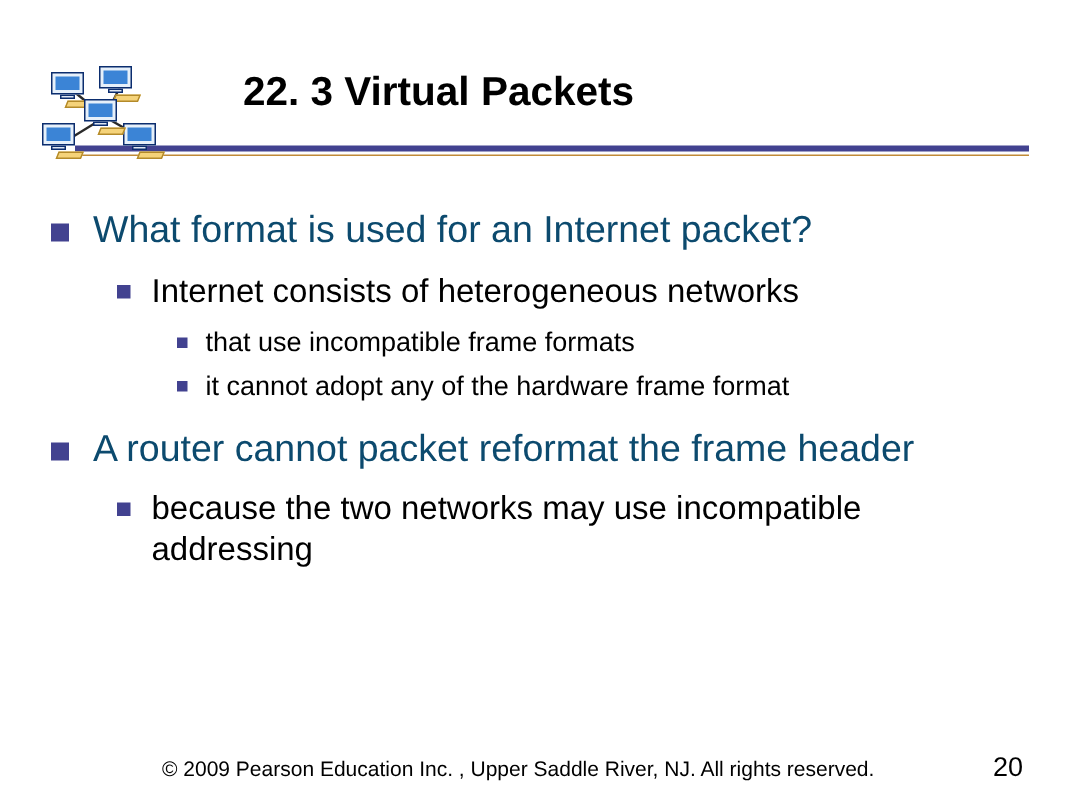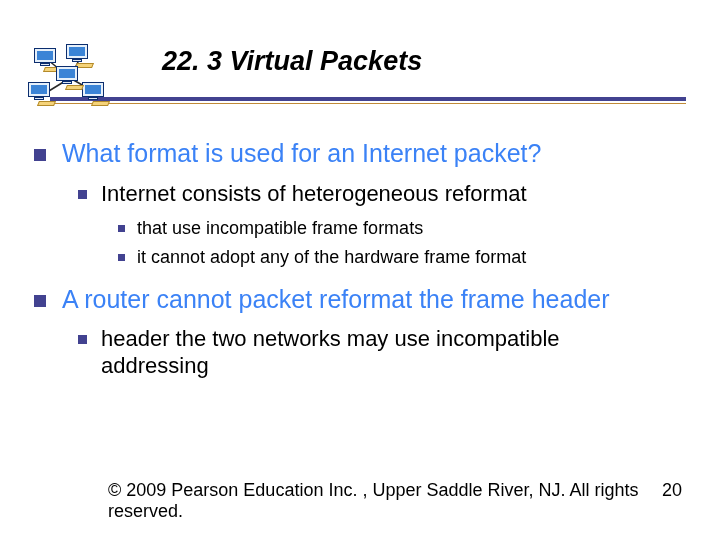--- a/index.html
+++ b/index.html
@@ -1,40 +1,40 @@
 <!DOCTYPE html>
 <html><head>
 <meta charset="utf-8">
 <style>
   * { margin: 0; padding: 0; box-sizing: border-box; }
   html, body { width: 720px; height: 540px; background: #fff; font-family: Verdana, Arial, sans-serif; overflow: hidden; }
   .slide { position: relative; width: 720px; height: 540px; padding: 0; }
-  .header { position: relative; padding-top: 46px; font-style: italic; }
+  .header { position: relative; padding-top: 46px; }
   .title { font-family: Arial, Verdana, sans-serif; font-weight: bold; font-size: 27px; color: #000; margin-left: 162px; }
   .network-icon { position: absolute; left: 18px; top: 44px; width: 100px; height: 72px; }
   .rule-thick { height: 4px; background: #424290; margin: 20px 0 0 50px; width: 636px; }
   .rule-thin { height: 1px; background: transparent; margin: 2px 0 0 50px; width: 636px; border-top: 1px solid #c08a38; }
   .content { margin: 34px 0 0 0; padding: 0 52px 0 34px; }
   ul { list-style: none; }
   .lvl1 > li { margin-bottom: 16px; }
   .lvl1 > li > .row { display: flex; align-items: flex-start; }
   .b1 { width: 12px; height: 12px; background: #424290; flex: 0 0 12px; margin-top: 11px; margin-right: 16px; }
-  .t1 { font-size: 25px; color: #3b82f6; line-height: 1.22; }
+  .t1 { font-size: 25px; color: #0c4a6e; line-height: 1.22; }
   .lvl2 { margin: 12px 0 0 44px; }
   .lvl2 > li { margin-bottom: 10px; }
   .lvl2 > li > .row { display: flex; align-items: flex-start; }
   .b2 { width: 9px; height: 9px; background: #424290; flex: 0 0 9px; margin-top: 9px; margin-right: 14px; }
   .t2 { font-size: 22px; color: #000; line-height: 1.22; }
   .lvl3 { margin: 10px 0 0 40px; }
   .lvl3 > li { margin-bottom: 6px; }
   .lvl3 > li > .row { display: flex; align-items: flex-start; }
   .b3 { width: 7px; height: 7px; background: #424290; flex: 0 0 7px; margin-top: 8px; margin-right: 12px; }
   .t3 { font-size: 18px; color: #000; line-height: 1.24; }
   .footer { position: absolute; bottom: 18px; left: 0; width: 720px; display: flex; justify-content: space-between; align-items: baseline; padding: 0 38px 0 108px; }
-  .copyright { font-size: 18px; color: #000; }
+  .copyright { font-size: 14px; color: #000; }
   .pagenum { font-size: 18px; color: #000; }
   
   .pc { position: absolute; width: 28px; height: 24px; }
   .mon { width: 22px; height: 15px; border: 1px solid #0b2d6e; background: #e6f0fa; position: absolute; left: 0; top: 0; }
   .scr { position: absolute; inset: 2px; background: #3b84d6; }
   .base { position: absolute; left: 6px; top: 15px; width: 10px; height: 3px; background: #dfe7f3; border: 1px solid #0b2d6e; }
   .kb { position: absolute; left: 10px; top: 19px; width: 17px; height: 5px; background: #f5d37a; border: 1px solid #b38a2a; transform: skewX(-22deg); }
 </style>
 </head>
 <body>
@@ -96,21 +96,21 @@
     <ul class="lvl1">
       <li>
         <div class="row">
           <span class="b1"></span>
           <span class="t1">What format is used for an Internet packet?</span>
         </div>
         <ul class="lvl2">
           <li>
             <div class="row">
               <span class="b2"></span>
-              <span class="t2">Internet consists of heterogeneous reformat</span>
+              <span class="t2">Internet consists of heterogeneous networks</span>
             </div>
             <ul class="lvl3">
               <li>
                 <div class="row">
                   <span class="b3"></span>
                   <span class="t3">that use incompatible frame formats</span>
                 </div>
               </li>
               <li>
                 <div class="row">
@@ -125,21 +125,21 @@
 
       <li>
         <div class="row">
           <span class="b1"></span>
           <span class="t1">A router cannot packet reformat the frame header</span>
         </div>
         <ul class="lvl2">
           <li>
             <div class="row">
               <span class="b2"></span>
-              <span class="t2">header the two networks may use incompatible addressing</span>
+              <span class="t2">because the two networks may use incompatible addressing</span>
             </div>
           </li>
         </ul>
       </li>
     </ul>
   </div>
 
   <div class="footer">
     <span class="copyright">© 2009 Pearson Education Inc. , Upper Saddle River, NJ. All rights reserved.</span>
     <span class="pagenum">20</span>

